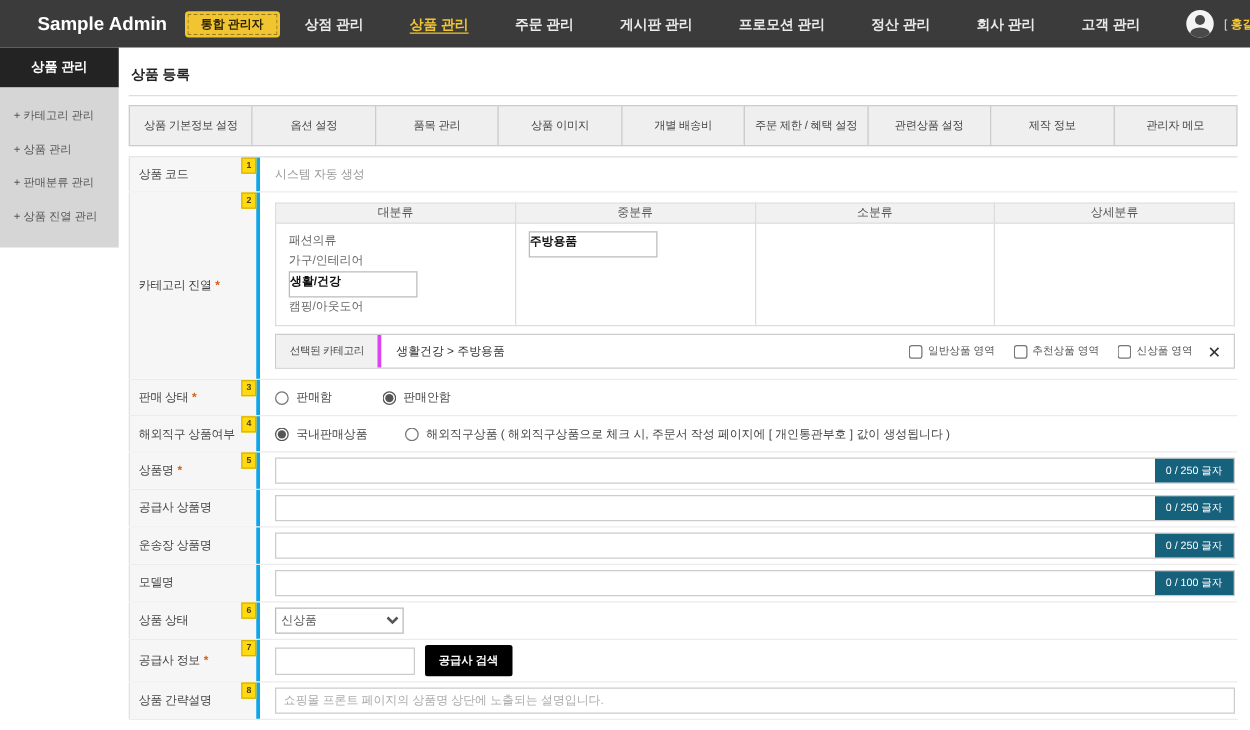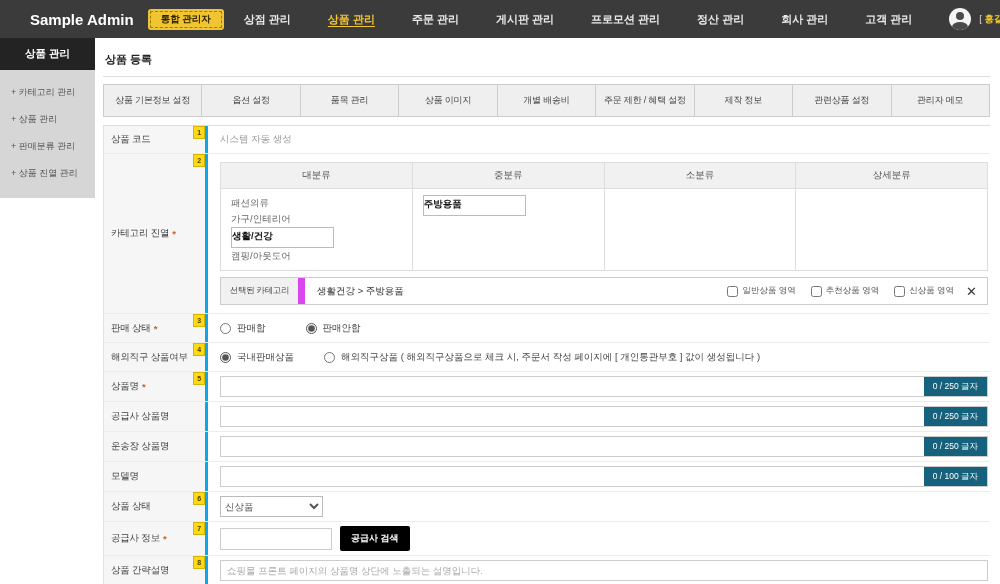--- a/index.html
+++ b/index.html
@@ -46,26 +46,26 @@
   .fv{flex:1;display:flex;align-items:center;padding:4px 2px 4px 12px;position:relative;min-width:0}
   .fv.block{display:block;padding:8px 2px 8px 12px}
   .sys-text{font-size:9.5px;color:#999}
   .txt{width:100%;height:21px;border:1px solid #ccc;font-size:10px;padding:0 6px;color:#333;background:#fff}
   .txt::placeholder{color:#aaa;font-size:9.5px}
   .cwrap{position:relative;flex:1;min-width:0}
   .counter{position:absolute;right:1px;top:1px;height:19px;background:#16617c;color:#fff;font-size:8.5px;
     display:flex;align-items:center;padding:0 9px;white-space:nowrap}
   
   .cat-table{width:100%;border-collapse:collapse;table-layout:fixed}
-  .cat-table th{background:#f1f1f1;border:1px solid #ddd;height:26px;font-size:9.5px;font-weight:normal;color:#555}
+  .cat-table th{background:#f1f1f1;border:1px solid #ddd;height:16px;font-size:9.5px;font-weight:normal;color:#555}
   .cat-table td{border:1px solid #ddd;vertical-align:top;padding:6px 10px;height:68px}
   .cat-item{font-size:9.5px;color:#666;line-height:16px;cursor:pointer;white-space:nowrap}
   .cat-item.sel{font-weight:bold;color:#111}
   .sel-bar{display:flex;align-items:center;border:1px solid #ccc;height:28px;margin-top:6px}
-  .sel-label{width:84px;flex-shrink:0;background:#f1f1f1;border-right:7px solid #d946ef;height:100%;
+  .sel-label{width:84px;flex-shrink:0;background:#f1f1f1;border-right:3px solid #d946ef;height:100%;
     display:flex;align-items:center;justify-content:center;font-size:8.5px;color:#444;letter-spacing:-0.3px}
   .sel-value{font-size:9.5px;color:#333;margin-left:12px;white-space:nowrap}
   .sel-checks{margin-left:auto;display:flex;align-items:center;gap:15px;font-size:8.5px;color:#555}
   .sel-checks label{display:flex;align-items:flex-end;gap:4px;cursor:pointer;white-space:nowrap}
   input[type=checkbox],input[type=radio]{width:11px;height:11px;accent-color:#555;margin:0;flex-shrink:0}
   .x-btn{font-size:13px;font-weight:bold;color:#333;margin:0 10px 0 12px;cursor:pointer;line-height:1}
   .radio-opt{display:flex;align-items:center;gap:6px;font-size:9.5px;color:#444;cursor:pointer;white-space:nowrap}
   .gap40{margin-left:40px}.gap30{margin-left:30px}
   .sel{width:103px;height:21px;font-size:9.5px;color:#555;border:1px solid #bbb;background:#fff}
   .sup-input{width:112px;height:22px;border:1px solid #ccc;font-size:10px;padding:0 6px}
@@ -113,22 +113,22 @@
   <div class="main">
     <div class="page-title">상품 등록</div>
 
     <div class="tabs">
       <div class="tab">상품 기본정보 설정</div>
       <div class="tab">옵션 설정</div>
       <div class="tab">품목 관리</div>
       <div class="tab">상품 이미지</div>
       <div class="tab">개별 배송비</div>
       <div class="tab">주문 제한 / 혜택 설정</div>
+      <div class="tab">관련상품 설정</div>
       <div class="tab">제작 정보</div>
-      <div class="tab">관련상품 설정</div>
       <div class="tab">관리자 메모</div>
     </div>
 
     <div class="form">
 
       <div class="frow r1">
         <div class="fl">
           <span class="numb">1</span>
           <span>상품 코드</span>
         </div>

